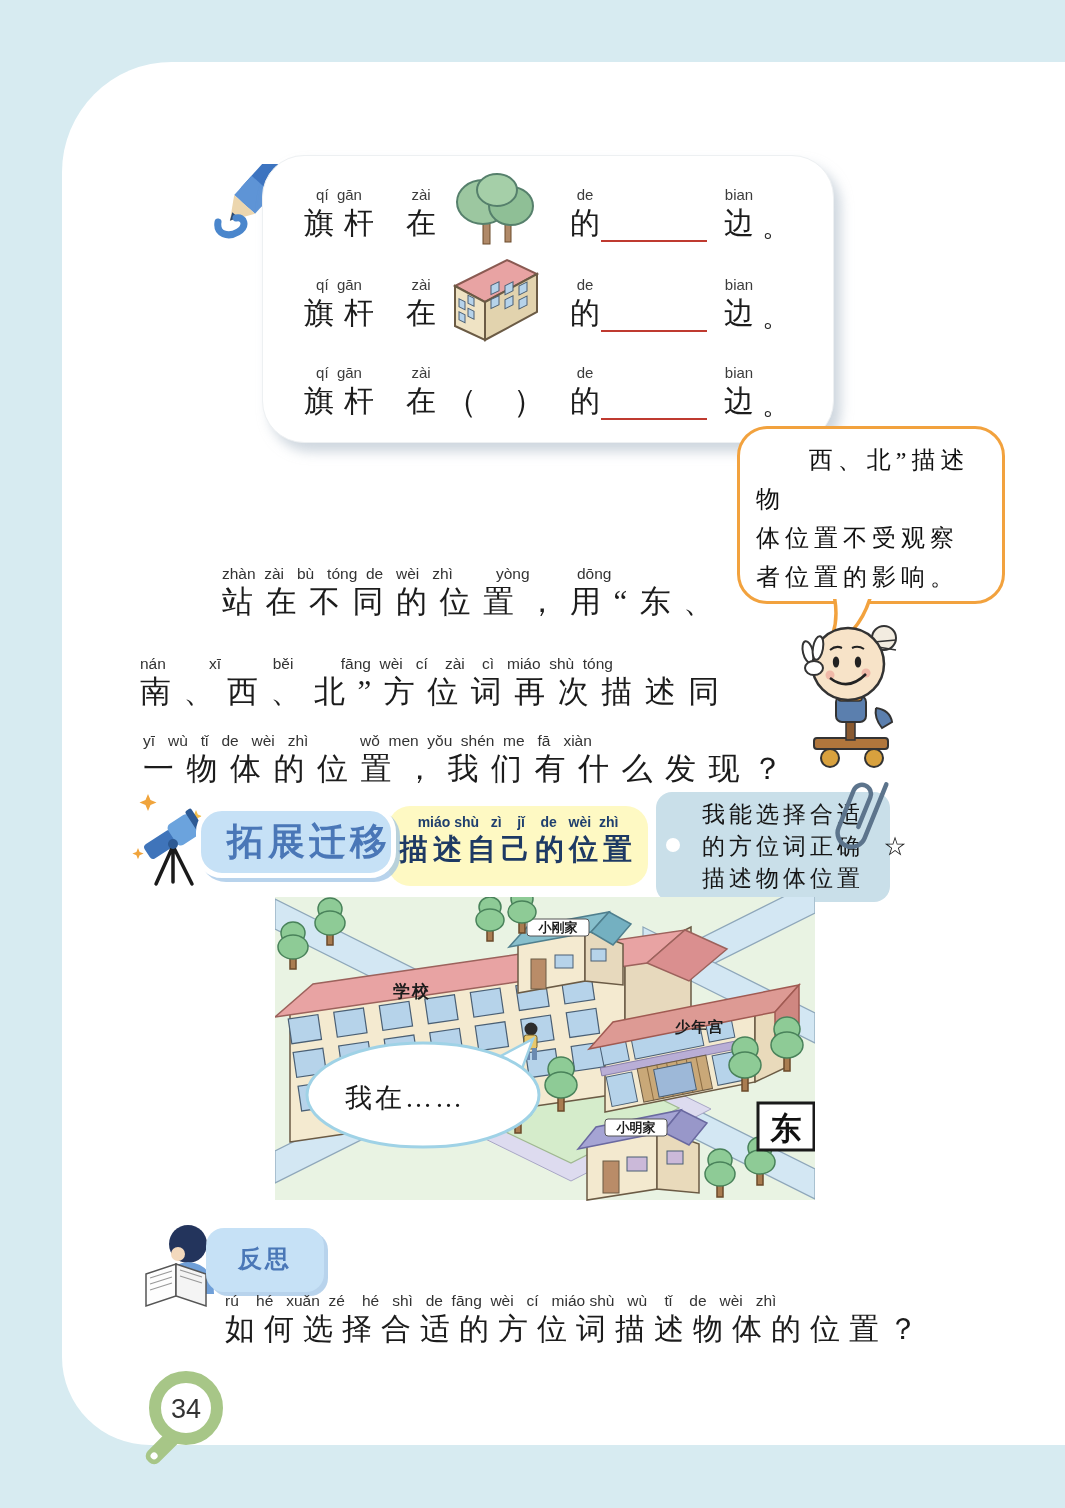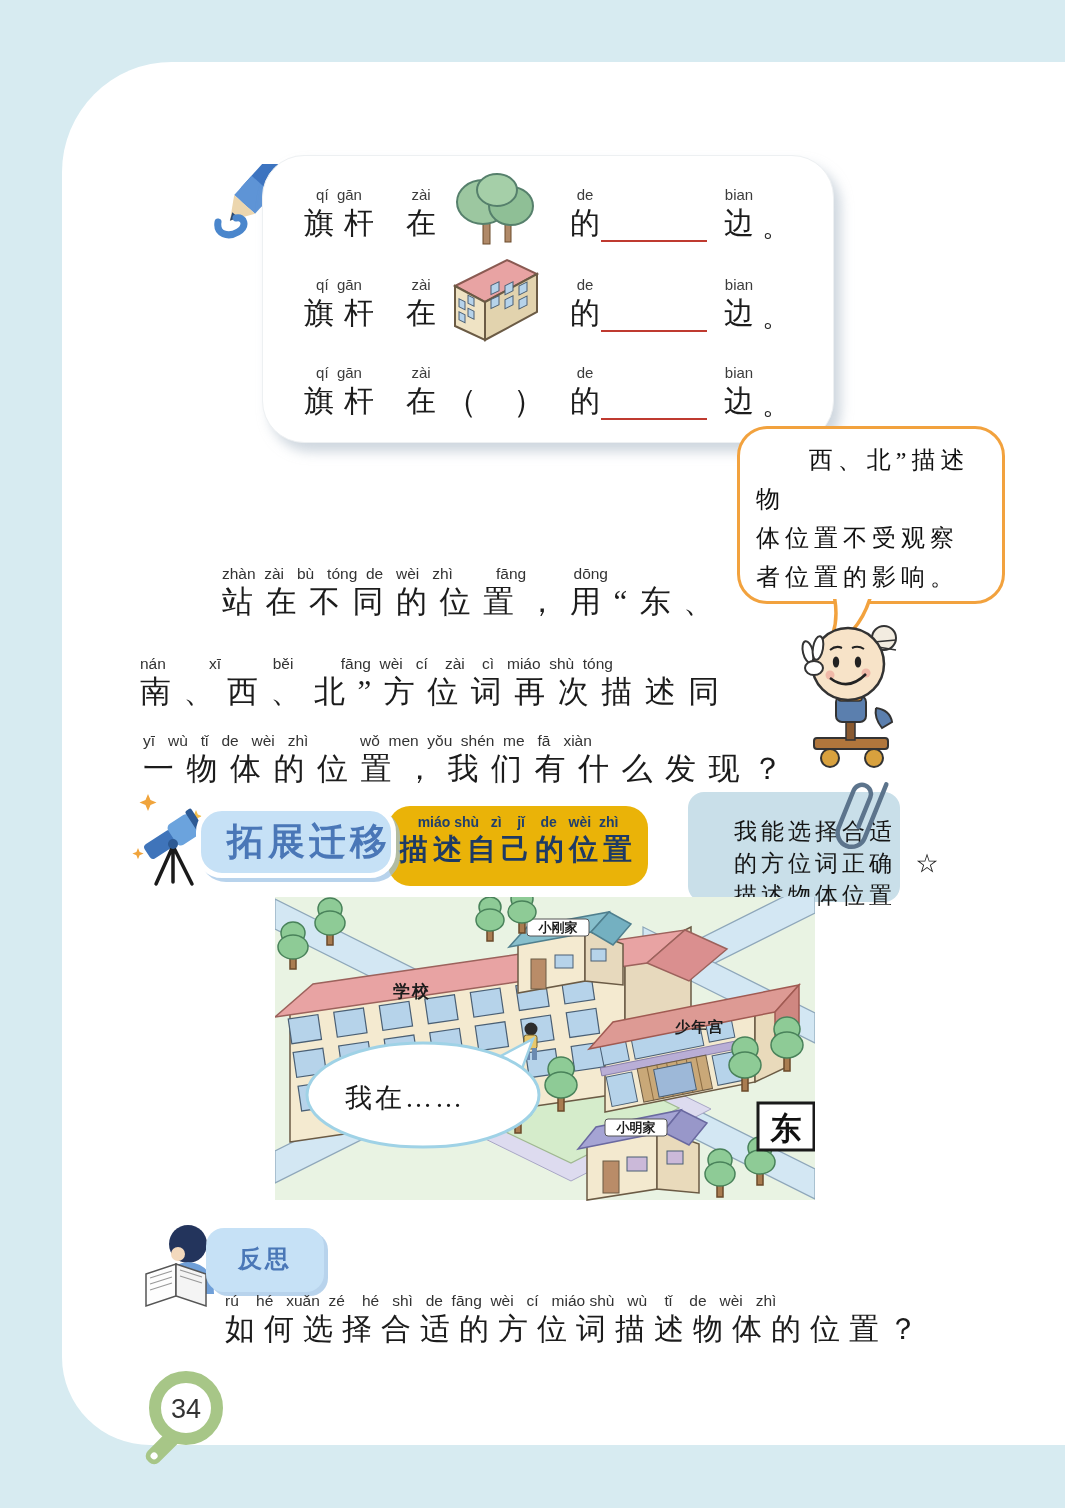--- a/index.html
+++ b/index.html
@@ -32,33 +32,33 @@
   .tip div{font-size:24px;letter-spacing:5px;line-height:39px;color:#111;}
   .tip div:first-child{text-indent:2.2em;}
   .tip-tail{position:absolute;left:822px;top:599px;width:54px;height:58px;}
   .mascot{position:absolute;left:792px;top:612px;width:128px;height:160px;}
   
   .pline{position:absolute;}
   .pline .py{font-size:15.5px;color:#333;}
   .pline .zi{font-size:31px;letter-spacing:12.5px;}
   
   .scope-icon{position:absolute;left:130px;top:788px;width:86px;height:100px;}
-  .subpill{position:absolute;left:388px;top:806px;width:260px;height:80px;background:#eab308;
+  .subpill{position:absolute;left:388px;top:806px;width:260px;height:80px;background:#fef9c3;
            border-radius:22px;text-align:center;box-sizing:border-box;padding-top:7px;}
   .subpill .py{font-size:14px;color:#1f3f6e;font-weight:bold;}
   .subpill .t{font-family:"Liberation Sans","DejaVu Sans",sans-serif;font-weight:bold;
               font-size:29px;color:#1e3a64;letter-spacing:5px;line-height:36px;}
   .mainpill{position:absolute;left:196px;top:806px;width:200px;height:72px;background:#c6e1f6;
             border:5px solid #fff;border-radius:26px;box-sizing:border-box;text-align:right;
             box-shadow:4px 4px 0 rgba(154,193,228,.7);}
   .mainpill .t{font-family:"Liberation Sans","DejaVu Sans",sans-serif;font-weight:bold;
                font-size:37px;color:#4a77b7;letter-spacing:4px;line-height:62px;}
   
-  .note{position:absolute;left:688px;top:792px;width:212px;height:110px;background:#c9dfe9;
-        border-radius:16px;box-sizing:border-box;padding:24px 10px 0 46px;}
+  .note{position:absolute;left:656px;top:792px;width:234px;height:110px;background:#c9dfe9;
+        border-radius:16px;box-sizing:border-box;padding:7px 10px 0 46px;}
   .note div{font-size:23px;letter-spacing:4px;line-height:32px;color:#151515;white-space:pre;}
   .note-bullet{position:absolute;left:666px;top:838px;width:14px;height:14px;background:#fff;border-radius:50%;}
   .clip{position:absolute;left:828px;top:770px;width:70px;height:96px;}
   
   .map{position:absolute;left:275px;top:897px;width:540px;height:305px;}
   
   .reader-icon{position:absolute;left:144px;top:1218px;width:80px;height:90px;}
   .refpill{position:absolute;left:206px;top:1228px;width:118px;height:64px;background:#c6e1f6;
            border-radius:18px;text-align:center;box-shadow:4px 4px 0 rgba(154,193,228,.7);}
   .refpill .t{font-family:"Liberation Sans","DejaVu Sans",sans-serif;font-weight:bold;
@@ -210,21 +210,21 @@
     <path d="M38,38 q6,-5 12,-2 M60,36 q6,-3 12,1" stroke="#222" stroke-width="2" fill="none"></path>
     <circle cx="38" cy="63" r="4.5" fill="#f0b9a8"></circle>
     <circle cx="74" cy="61" r="4.5" fill="#f0b9a8"></circle>
     <path d="M38,66 Q56,80 74,62" stroke="#222" stroke-width="2.5" fill="none"></path>
     <ellipse cx="16" cy="40" rx="5" ry="11" fill="#fff" stroke="#333" stroke-width="2" transform="rotate(-14 16 40)"></ellipse>
     <ellipse cx="26" cy="36" rx="5" ry="12" fill="#fff" stroke="#333" stroke-width="2" transform="rotate(10 26 36)"></ellipse>
     <ellipse cx="22" cy="56" rx="9" ry="7" fill="#fff" stroke="#333" stroke-width="2"></ellipse>
   </svg>
 
   <div class="pline" style="left:222px;top:565px;">
-    <span class="py">zhàn  zài   bù   tóng  de   wèi   zhì          fāng           dōng</span>
+    <span class="py">zhàn  zài   bù   tóng  de   wèi   zhì          yòng           dōng</span>
     <span class="zi">站在不同的位置，用“东、</span>
   </div>
   <div class="pline" style="left:140px;top:648px;margin-top:7px;">
     <span class="py">nán          xī            běi           fāng  wèi   cí    zài    cì   miáo  shù  tóng</span>
     <span class="zi">南、西、北”方位词再次描述同</span>
   </div>
   <div class="pline" style="left:143px;top:732px;">
     <span class="py">yī   wù   tǐ   de   wèi   zhì            wǒ  men  yǒu  shén  me   fā   xiàn</span>
     <span class="zi">一物体的位置，我们有什么发现？</span>
   </div>

